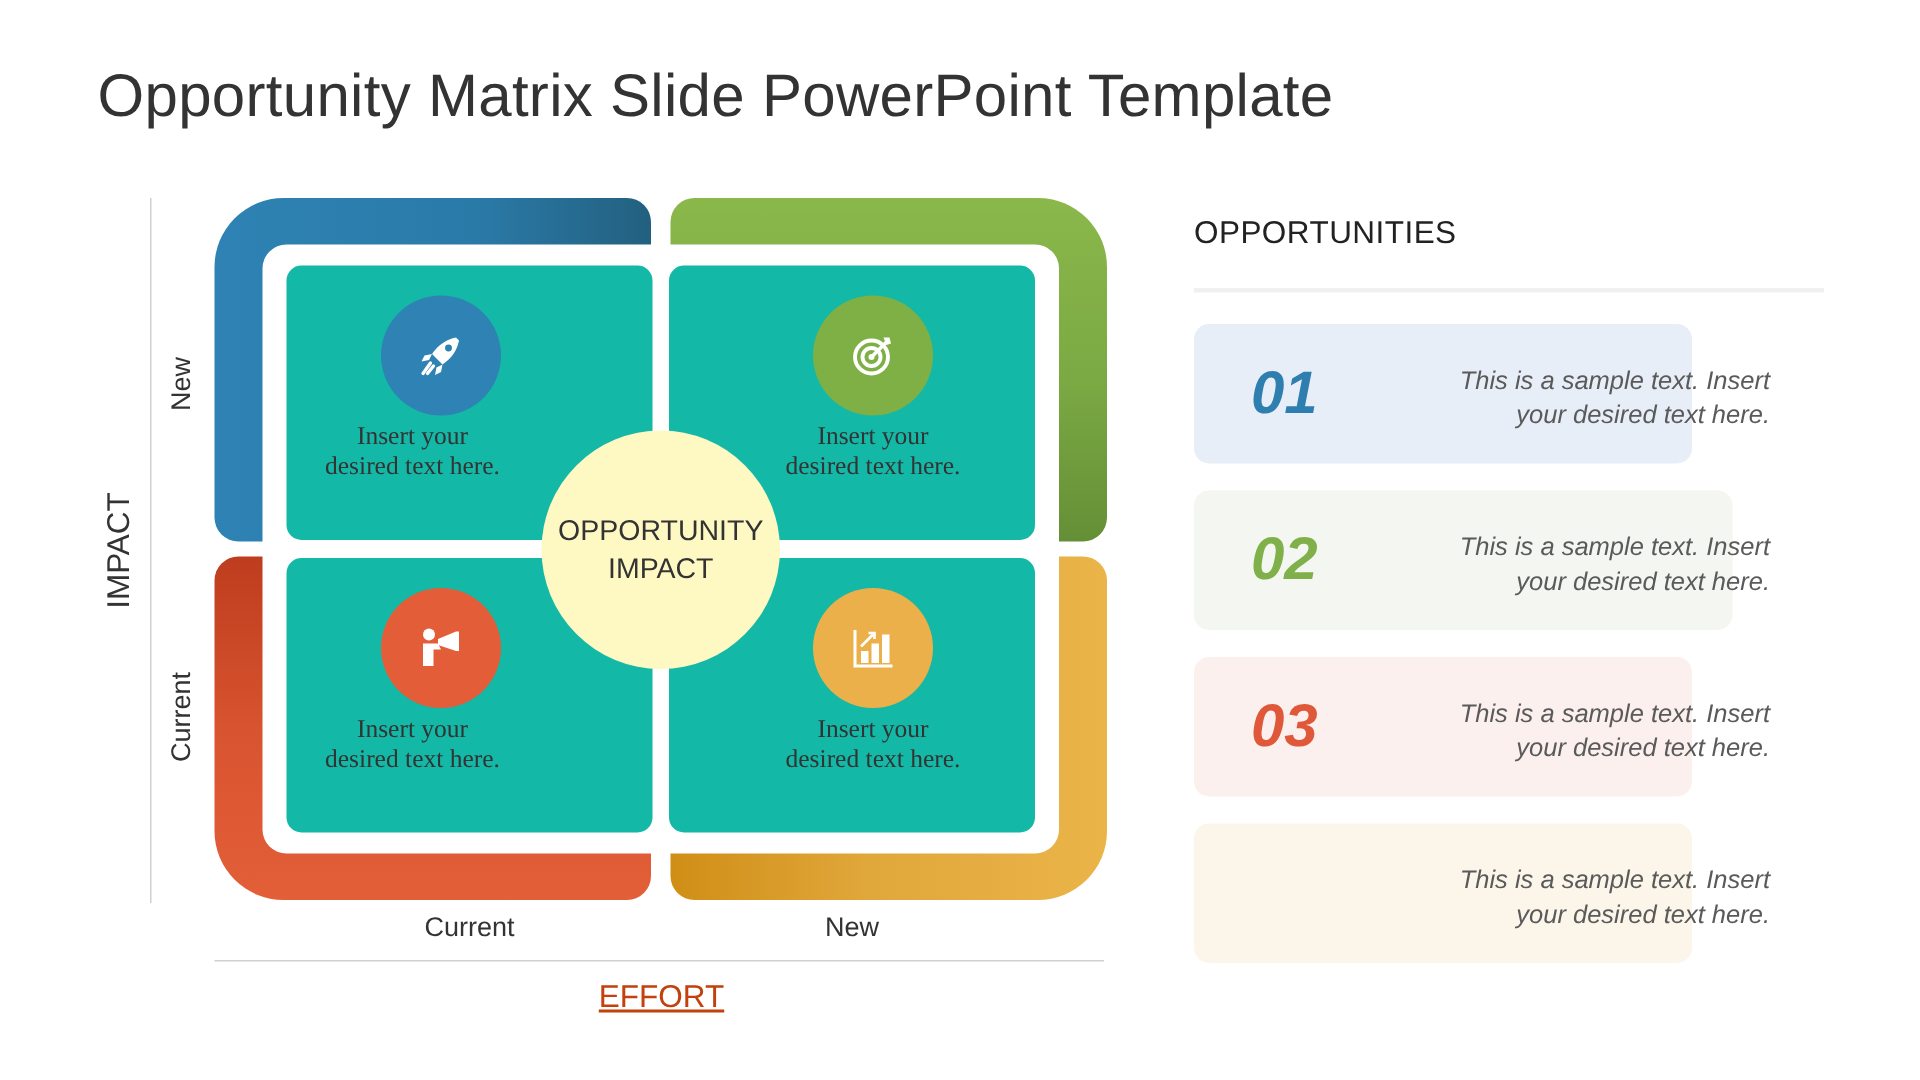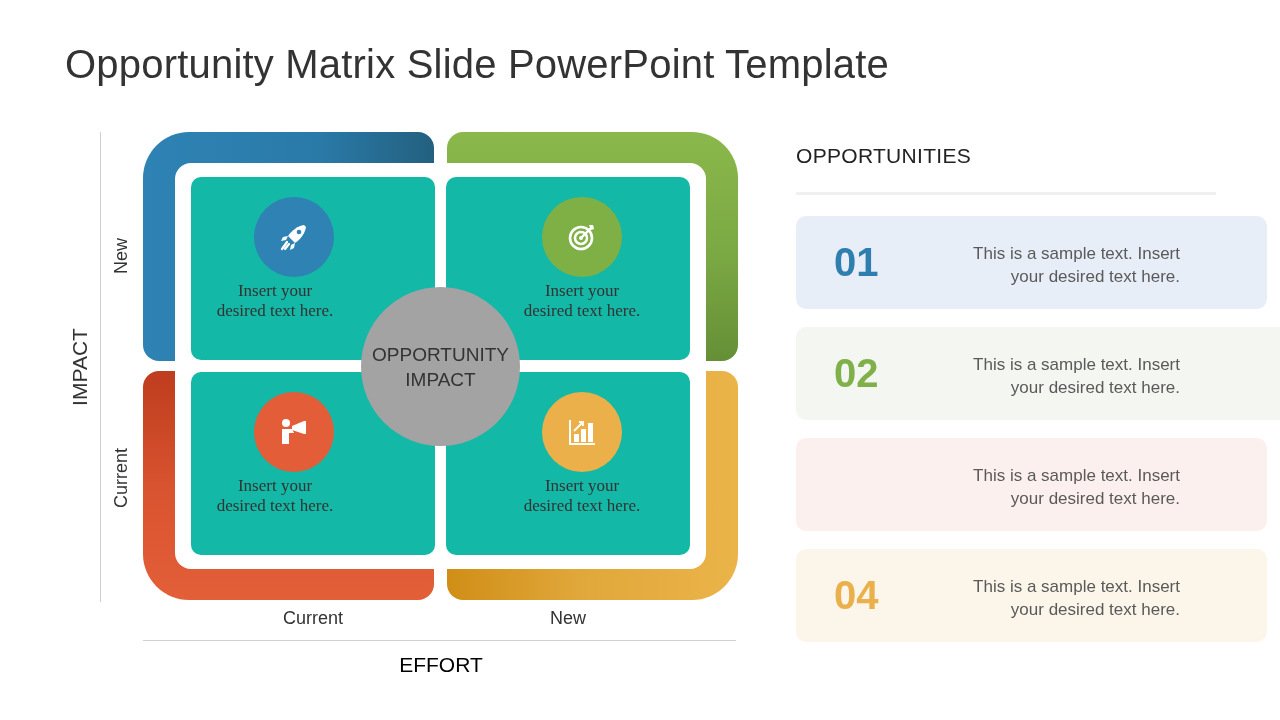--- a/index.html
+++ b/index.html
@@ -6,21 +6,21 @@
   body { width:1280px; height:720px; background:#ffffff; position:relative; overflow:hidden; font-family:"Liberation Sans", sans-serif; }
   .abs { position:absolute; }
   .title { left:65px; top:42px; font-size:40px; color:#333333; white-space:nowrap; letter-spacing:0.2px;text-align:center; }
 
   
   .vline { left:100px; top:132px; width:1px; height:470px; background:#d0d0d0; }
   .hline { left:143px; top:640px; width:593px; height:1px; background:#d0d0d0; }
   .impact { left:80px; top:367px; transform:translate(-50%,-50%) rotate(-90deg); font-size:21px; color:#333; white-space:nowrap; }
   .ylab { left:121px; transform:translate(-50%,-50%) rotate(-90deg); font-size:18px; color:#333; white-space:nowrap; }
   .xlab { top:608px; font-size:18px; color:#333; transform:translateX(-50%); white-space:nowrap; }
-  .effort { left:441px; top:653px; transform:translateX(-50%); font-size:21px; color:#000000; }
+  .effort { left:441px; top:653px; transform:translateX(-50%); font-size:21px; color:#c2410c;text-decoration:underline; }
 
   
   .br { position:absolute; box-sizing:border-box; }
   .br-tl { left:143px; top:132px; width:291px; height:229px; border-radius:46px 16px 16px 16px;
            background:linear-gradient(90deg,#2e83b4 0%,#2a7aa8 60%,#23607f 100%); }
   .br-tl::after { content:""; position:absolute; left:32px; top:31px; right:-1px; bottom:-1px; background:#fff; border-radius:16px 0 0 0; }
   .br-tr { left:447px; top:132px; width:291px; height:229px; border-radius:16px 46px 16px 16px;
            background:linear-gradient(180deg,#8bb84b 0%,#7aa843 55%,#658f36 100%); }
   .br-tr::after { content:""; position:absolute; left:-1px; top:31px; right:32px; bottom:-1px; background:#fff; border-radius:0 16px 0 0; }
   .br-bl { left:143px; top:371px; width:291px; height:229px; border-radius:16px 16px 16px 46px;
@@ -37,26 +37,26 @@
   .icircle { position:absolute; left:63px; top:20px; width:80px; height:80px; border-radius:50%; display:flex; align-items:center; justify-content:center; }
   .q1 .icircle, .q2 .icircle { left:63px; }
   .q2 .icircle { left:96px; }
   .q4 .icircle { left:96px; }
   .ctext { position:absolute; top:104px; width:100%; text-align:center; font-size:17px; line-height:20px; color:#333; }
   .q1 .ctext, .q3 .ctext { left:-20px; width:244px; padding-left:0; }
   .q1 .ctext { left:-41px; } .q3 .ctext { left:-41px; }
   .q2 .ctext, .q4 .ctext { left:14px; }
   .q1 .ctext, .q3 .ctext { left:-38px; }
 
-  .center { position:absolute; left:361px; top:287px; width:159px; height:159px; border-radius:50%; background:#a3a3a3; display:flex; flex-direction:column; align-items:center; justify-content:center; font-size:19px; line-height:25px; color:#333; text-align:center; }
+  .center { position:absolute; left:361px; top:287px; width:159px; height:159px; border-radius:50%; background:#fef9c3; display:flex; flex-direction:column; align-items:center; justify-content:center; font-size:19px; line-height:25px; color:#333; text-align:center; }
 
   
   .op-title { left:796px; top:144px; font-size:21px; font-weight:normal; color:#222; letter-spacing:0.3px; }
   .op-rule { left:796px; top:192px; width:420px; height:3px; background:#f0f0f0; }
-  .op-item { position:absolute; left:796px; width:471px; height:93px; border-radius:10px; }
+  .op-item { position:absolute; left:796px; width:332px; height:93px; border-radius:10px;font-style:italic; }
   .op-num { position:absolute; left:38px; top:0; height:100%; display:flex; align-items:center; font-size:40px; font-weight:bold; }
   .op-text { position:absolute; left:124px; top:26px; font-size:17px; line-height:23px; color:#5a5a5a; width:260px;text-align:right; }
 </style>
 </head>
 <body>
 
 <div class="abs title">Opportunity Matrix Slide PowerPoint Template</div>
 
 <div class="abs vline"></div>
 <div class="abs impact">IMPACT</div>
@@ -152,24 +152,24 @@
   </div>
 </div>
 <div class="op-item" style="top:327px; background:#f4f6f1;padding-left:27px;">
   <div class="op-num" style="color:#80b04a;">02</div>
   <div class="op-text">
     <div>This is a sample text. Insert</div>
     <div>your desired text here.</div>
   </div>
 </div>
 <div class="op-item" style="top:438px; background:#fcf0ee;">
+  <div class="op-num" style="color:#e0583a;">03</div>
   <div class="op-text">
     <div>This is a sample text. Insert</div>
     <div>your desired text here.</div>
   </div>
 </div>
 <div class="op-item" style="top:549px; background:#fcf6ea;">
-  <div class="op-num" style="color:#e9b04c;">04</div>
   <div class="op-text">
     <div>This is a sample text. Insert</div>
     <div>your desired text here.</div>
   </div>
 </div>
 
 </body></html>

